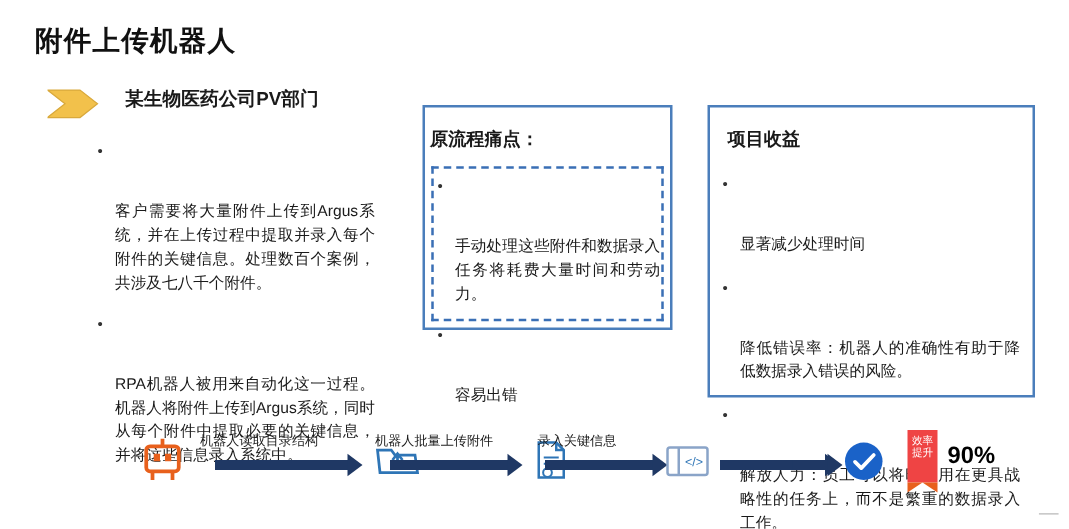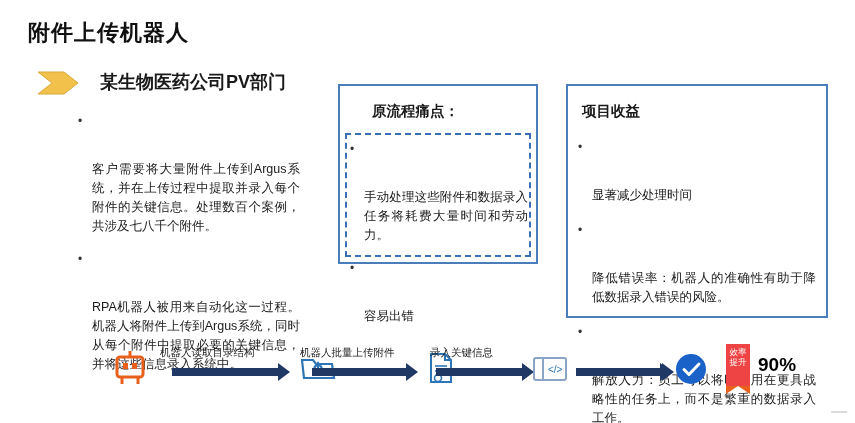--- a/index.html
+++ b/index.html
@@ -36,21 +36,21 @@
     left: 38px;
     top: 70px;
     width: 46px;
     height: 26px;
   }
   .chevron svg { display: block; }
   .subtitle {
     position: absolute;
     left: 100px;
     top: 70px;
-    font-size: 18px;
+    font-size: 15px;
     font-weight: bold;
     color: #1a1a1a;
   }
   
   .left-col {
     position: absolute;
     left: 78px;
     top: 112px;
     width: 222px;
   }
@@ -80,21 +80,21 @@
     left: 338px;
     top: 84px;
     width: 200px;
     height: 180px;
     border: 2px solid #4a7ebb;
     box-sizing: border-box;
     background: #ffffff;
   }
   .box-pain-title {
     position: absolute;
-    left: 372px;
+    left: 344px;
     top: 102px;
     font-size: 14.5px;
     font-weight: bold;
     color: #1a1a1a;
   }
   .dash-inner {
     position: absolute;
     left: 345px;
     top: 133px;
     width: 186px;

